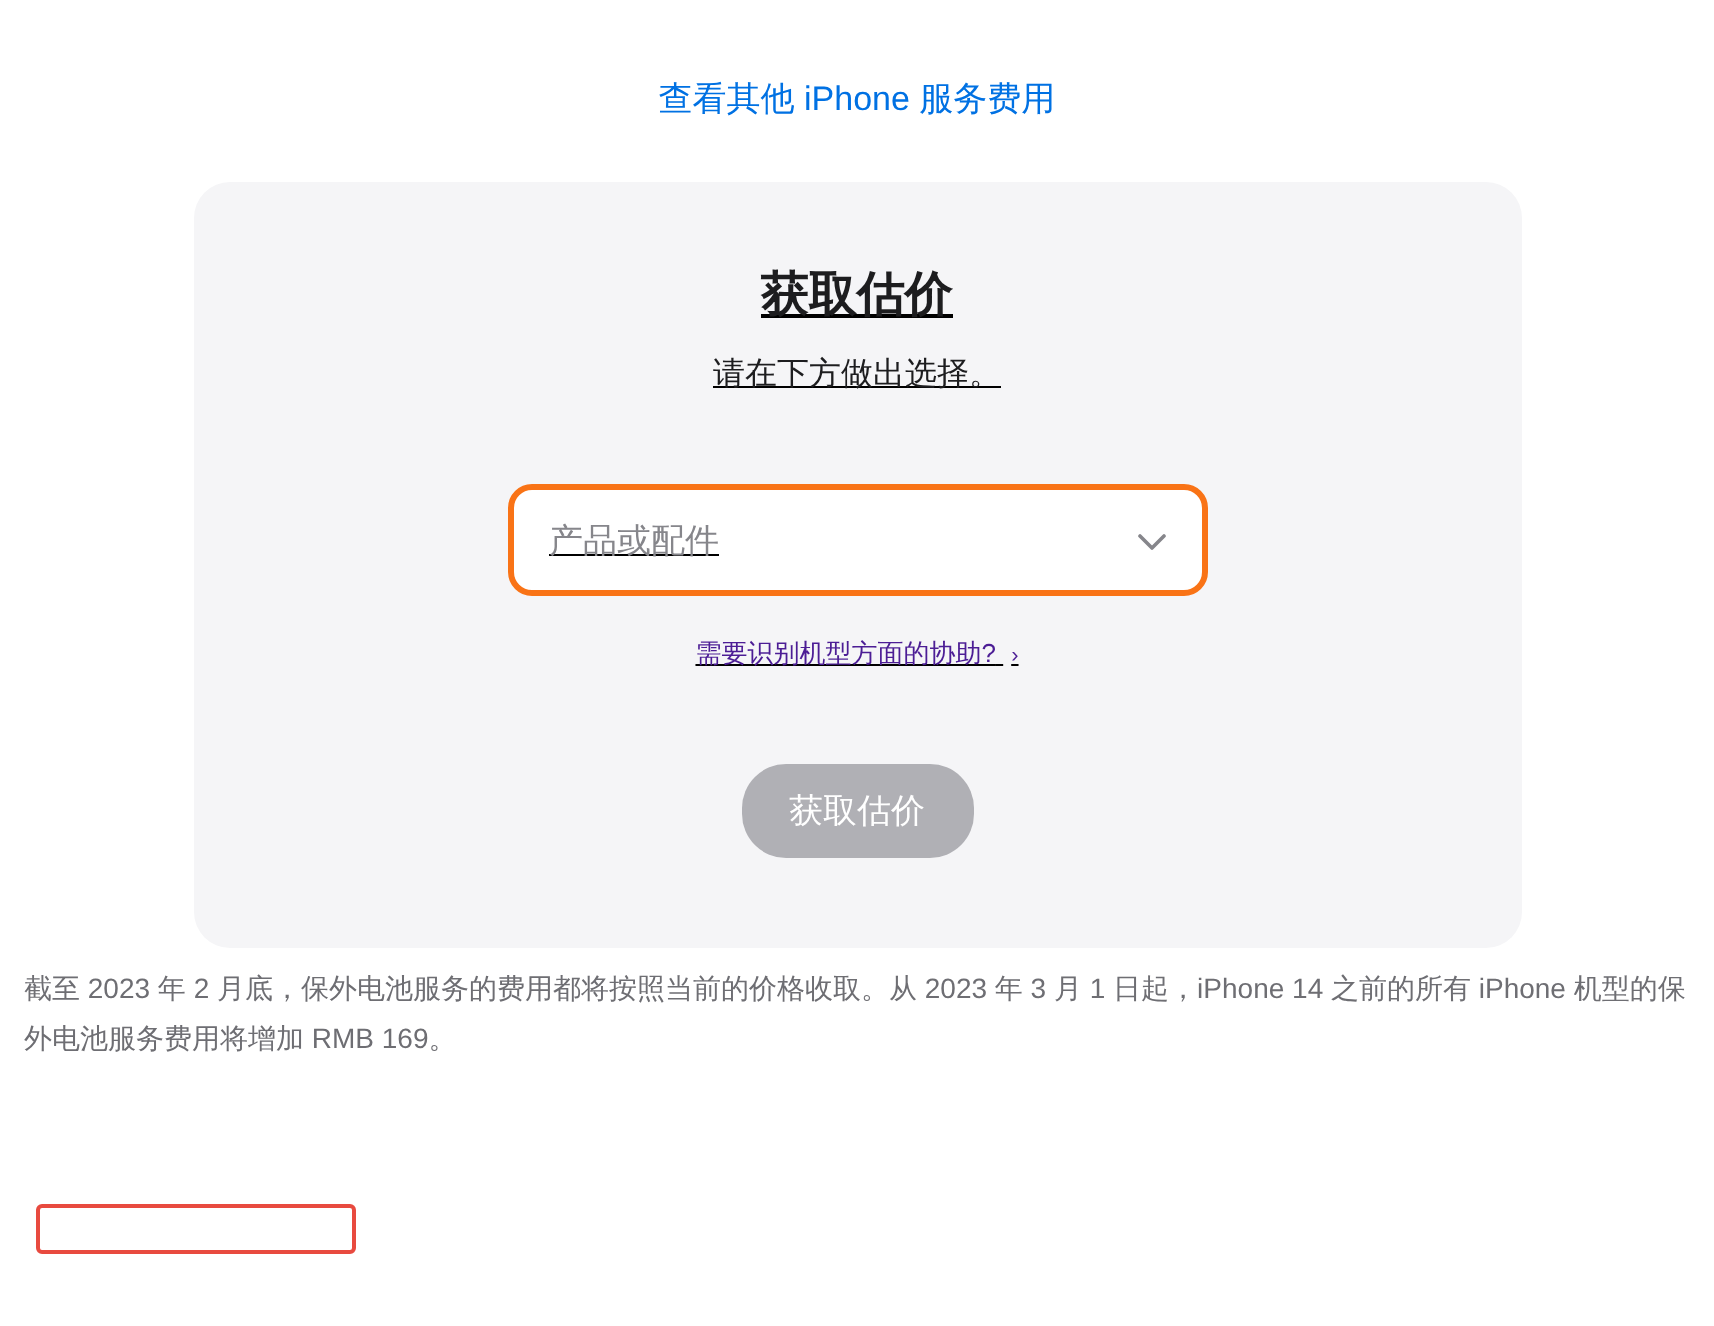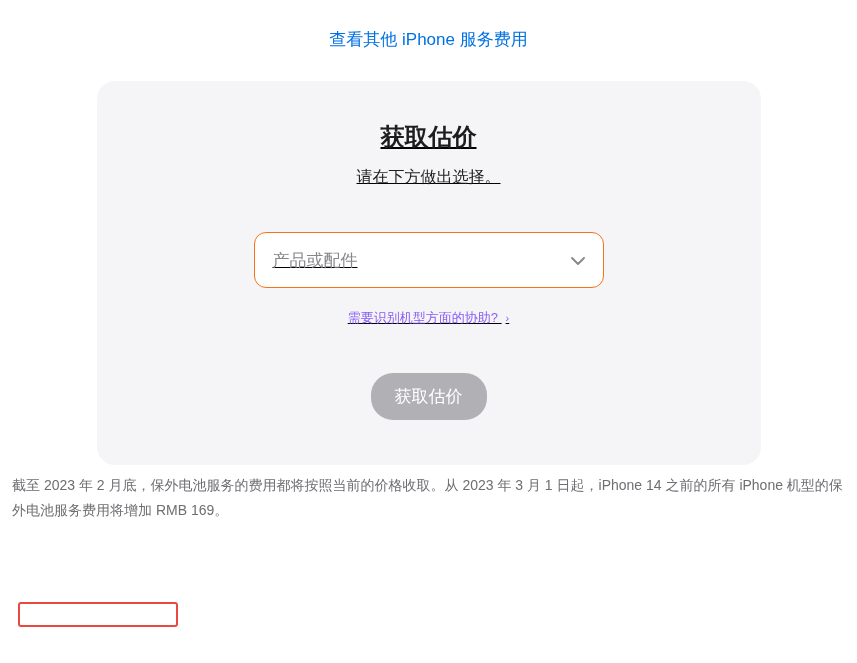--- a/index.html
+++ b/index.html
@@ -9,21 +9,21 @@
     }
     body {
       font-family: -apple-system, BlinkMacSystemFont, "Segoe UI", "Helvetica Neue", Arial, sans-serif;
       background: #fff;
       width: 857px;
       height: 663px;
       position: relative;
     }
     .top-link {
       text-align: center;
-      padding-top: 28px;
+      padding-top: 38px;
       padding-bottom: 30px;
     }
     .top-link a {
       color: #0071e3;
       font-size: 17px;
       text-decoration: none;
       cursor: pointer;
     }
     .card {
       background: #f5f5f7;
@@ -48,21 +48,21 @@
     }
     .select-row {
       display: flex;
       justify-content: center;
       margin-bottom: 20px;
     }
     .select-box {
       position: relative;
       width: 350px;
       background: #fff;
-      border: 1px solid #f97316;
+      border: 3px solid #f97316;
       border-radius: 12px;
       height: 56px;
       display: flex;
       align-items: center;
       padding: 0 18px;
       cursor: pointer;
     }
     .select-placeholder {
       color: #86868b;
       font-size: 17px;
@@ -71,21 +71,21 @@
     .chevron-icon {
       color: #86868b;
       font-size: 14px;
     }
     .help-link-row {
       text-align: center;
       margin-top: 6px;
       margin-bottom: 46px;
     }
     .help-link {
-      color: #8b5cf6;
+      color: #4c1d95;
       font-size: 13px;
       text-decoration: none;
       cursor: pointer;
       text-align: right;
     }
     .help-link .arrow {
       margin-left: 4px;
       font-size: 11px;
     }
     .button-row {

